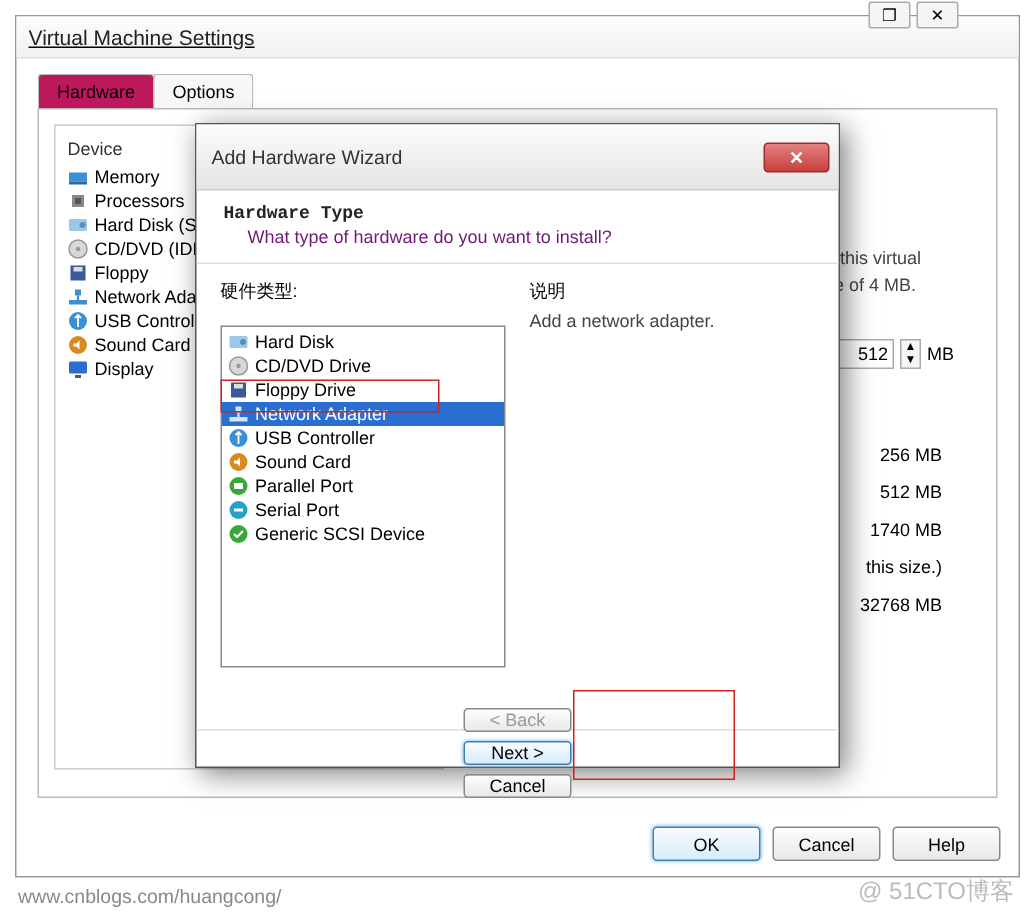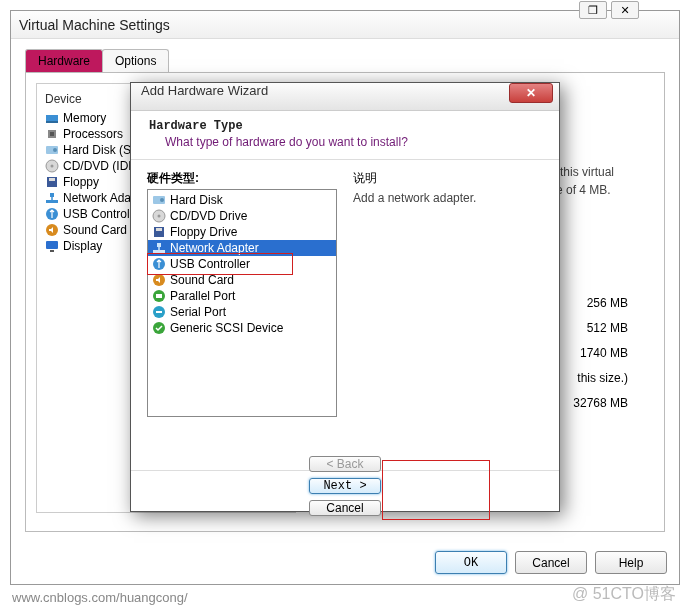--- a/index.html
+++ b/index.html
@@ -1,20 +1,20 @@
 <!DOCTYPE html>
 <html><head>
 <meta charset="utf-8">
 <style>
 * { box-sizing: border-box; margin: 0; padding: 0; font-family: "Segoe UI", Tahoma, sans-serif; }
 body { width: 690px; height: 611px; background: #fff; position: relative; overflow: hidden; }
 
 
 .outer-window { position: absolute; left: 10px; top: 10px; width: 670px; height: 575px; border: 1px solid #999; background: #fff; }
-.outer-titlebar { height: 28px; background: linear-gradient(#fdfdfd,#f0f0f0); display:flex; align-items:center; justify-content:space-between; padding: 0 8px; border-bottom: 1px solid #ddd;}
+.outer-titlebar { height: 28px; background: linear-gradient(#fdfdfd,#f0f0f0); display:flex; align-items:center; justify-content:space-between; padding: 0 8px; border-bottom: 1px solid #ddd; text-decoration: underline;}
 .outer-title { font-size: 14px; color: #222; }
 .win-btngroup { display:flex; gap:4px; position:absolute; right:40px; top:-10px;}
 .win-btn { width:28px; height:18px; border:1px solid #aaa; border-radius:2px; background:#f5f5f5; font-size:11px; display:flex; align-items:center; justify-content:center; }
 .win-btn.close-outer { right:12px; top:-10px; position:static;}
 
 .outer-body { padding: 10px 14px 12px; height: calc(100% - 28px); position:relative; }
 
 .tabs { display:flex; gap:0; font-size:12px; }
 .tab { padding:4px 12px; border:1px solid #bbb; border-bottom:none; background:#f7f7f7; border-radius:3px 3px 0 0; margin-right:-1px;}
 .tab.active { background:#be185d; position:relative; z-index:2;}
@@ -28,36 +28,36 @@
 
 .right-info { position:absolute; right:50px; top:90px; font-size:12px; color:#444; text-align:left; line-height:1.5;}
 .right-values { position:absolute; right:36px; top:155px; font-size:12px; text-align:right; line-height:25px;}
 .mem-input { position:absolute; right:48px; top:155px; display:flex; align-items:center; gap:4px; font-size:12px;}
 .mem-input input { width:50px; height:20px; font-size:12px; text-align:right; padding:0 3px; border:1px solid #aaa;}
 .spinner { width:14px; height:20px; border:1px solid #aaa; background:#f5f5f5; font-size:8px; display:flex; flex-direction:column;}
 .spinner span{flex:1; text-align:center; line-height:8px;}
 
 .bottom-btns { position:absolute; bottom:10px; right:12px; display:flex; gap:8px;}
 .btn { min-width:72px; height:23px; font-size:12px; border:1px solid #888; border-radius:3px; background:linear-gradient(#fdfdfd,#e8e8e8); cursor:pointer;}
-.btn.primary { border-color:#3c7fb1; box-shadow:0 0 3px #6db3e4; background:linear-gradient(#f8fcff,#d6ecfb);font-family:Liberation Mono, monospace;}
+.btn.primary { border-color:#3c7fb1; box-shadow:0 0 3px #6db3e4; background:linear-gradient(#f8fcff,#d6ecfb);}
 .btn:disabled { color:#999;}
 
 
 .wizard { position:absolute; left:130px; top:82px; width:430px; height:430px; background:#fff; border:1px solid #555; box-shadow:4px 4px 18px rgba(0,0,0,0.5);}
-.wizard-titlebar { height:28px; background:linear-gradient(#fcfcfc,#e4e4e4); display:flex; justify-content:space-between; padding:0 6px 0 10px; border-bottom:1px solid #ccc;}
+.wizard-titlebar { height:44px; background:linear-gradient(#fcfcfc,#e4e4e4); display:flex; align-items:center; justify-content:space-between; padding:0 6px 0 10px; border-bottom:1px solid #ccc;}
 .wizard-title { font-size:13px; color:#333;}
 .wizard-close { width:44px; height:20px; background:linear-gradient(#e48181,#c8403c); border:1px solid #9a2d2d; border-radius:3px; color:#fff; display:flex; align-items:center; justify-content:center; font-weight:bold; font-size:12px;}
 
 .wizard-header { padding:8px 18px 10px; border-bottom:1px solid #ddd;}
 .wizard-h1 { font-size:12px; font-weight:bold; color:#222;font-family:Liberation Mono, monospace;}
 .wizard-sub { font-size:12px; color:#701a75; padding-left:16px; margin-top:2px;}
 
 .wizard-body { display:flex; padding:10px 16px; gap:16px; height:310px;}
 .hw-col { flex:0 0 190px;}
-.hw-label { font-size:12px; margin-bottom:2px;font-weight:bold;}
+.hw-label { font-size:12px; margin-bottom:14px;}
 .hw-list { border:1px solid #888; height:228px; background:#fff; font-size:12px; overflow:hidden; padding:2px 0;}
 .hw-item { display:flex; align-items:center; gap:4px; padding:1px 4px; cursor:default;}
 .hw-item.selected { background:#2a6fcf; color:#fff;}
 .hw-item.selected .dev-icon svg * { }
 .hw-highlight { position:absolute; left:147px; top:253px; width:146px; height:22px; border:1px solid #d02020; pointer-events:none;}
 
 .desc-col { flex:1;}
 .desc-label { font-size:12px; margin-bottom:4px;}
 .desc-text { font-size:12px; color:#444;}
 
@@ -170,20 +170,28 @@
                 </svg>
               </span>
               <span>Display</span>
             </div>
         </div>
       </div>
 
       <div class="right-info">
         <div>to this virtual</div>
         <div>ple of 4 MB.</div>
+      </div>
+      <div class="mem-input" style="top:153px; right:28px;">
+        <input type="text" value="512" style="">
+        <div class="spinner">
+            <span>▲</span>
+            <span>▼</span>
+          </div>
+        <span>MB</span>
       </div>
       <div class="right-values" style="top:218px;">
         <div>256 MB</div>
         <div>512 MB</div>
         <div>1740 MB</div>
         <div>this size.)</div>
         <div>32768 MB</div>
       </div>
     </div>
     <div class="bottom-btns">

